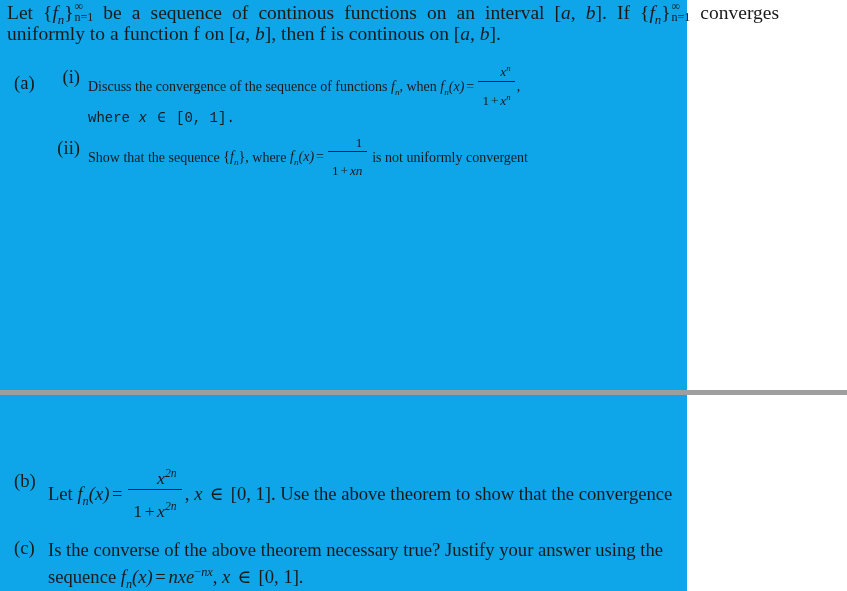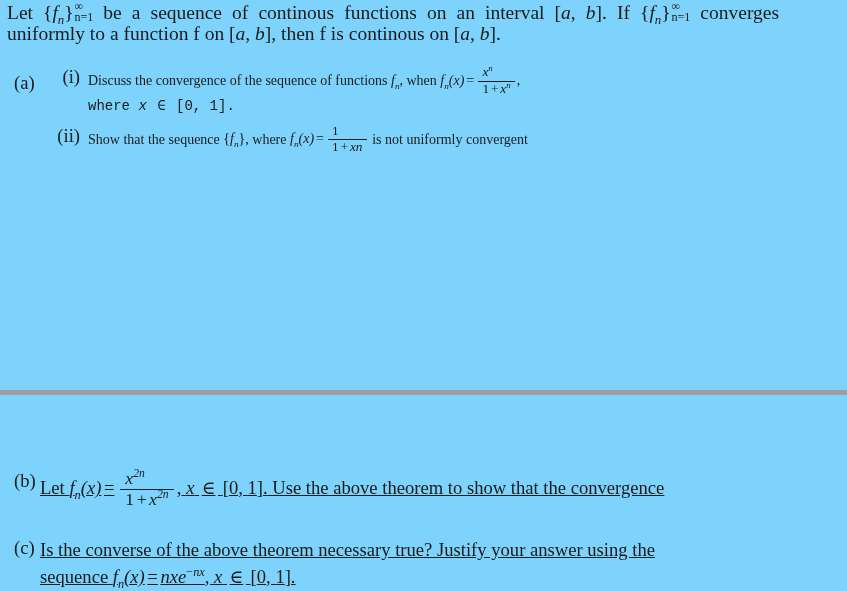--- a/index.html
+++ b/index.html
@@ -11,23 +11,23 @@
     width: 847px;
     height: 591px;
     position: relative;
     font-family: "Liberation Serif", "DejaVu Serif", serif;
     color: #1a1a1a;
     overflow: hidden;
   }
 
   .page {
     position: relative;
-    width: 847px;
+    width: 687px;
     height: 591px;
-    background: #7dd3fc;
+    background: #0ea5e9;
   }
 
   
   .mi  { font-style: italic; }
   .mn  { font-style: normal; }
   .op  { font-style: normal; padding: 0 .14em; }
 
   
   .sup { font-size: 0.66em; vertical-align: super; line-height: 0; font-style: italic; }
   .sub { font-size: 0.66em; vertical-align: sub;  line-height: 0; font-style: italic; }
@@ -43,35 +43,35 @@
     font-style: normal;
     margin-left: .06em;
   }
   .limits .t { display: block; }
   .limits .b { display: block; margin-top: -0.07em; }
 
   
   .frac {
     display: inline-block;
     vertical-align: middle;
-    text-align: left;
+    text-align: right;
     line-height: 1.08;
     margin: 0 .16em;
     position: relative;
     top: -0.05em;
   }
   .frac .num {
     display: block;
     padding: 0 .3em 1px .3em;
     font-size: 0.95em;
   }
   .frac .den {
     display: block;
     border-top: 1.2px solid #1a1a1a;
-    padding: 0 .3em 0 .3em;
+    padding: 12px .3em 0 .3em;
     font-size: 0.95em;
   }
 
   
   .theorem {
     position: absolute;
     left: 7px;
     top: 0px;
     width: 772px;
     font-size: 19.5px;
@@ -100,27 +100,26 @@
     text-justify: inter-word;
   }
   .roman-item .rbody .cont { display: block; font-family: Liberation Mono, monospace; }
 
   
   .part-bc { position: absolute; left: 14px; width: 800px; }
   .part-bc .blabel {
     position: absolute; left: 0; top: 0; font-size: 18.6px;
   }
   .part-bc .bbody {
-    margin-left: 26px;
+    margin-left: 34px;
     font-size: 18.6px;
     line-height: 1.35;
     width: 726px;
     text-align: justify;
     text-justify: inter-word;
-    text-decoration: underline;
   }
   .part-bc .bbody .cont { display: block; text-align: left; }
 
   .line-tall { line-height: 2.0; }
 
   
   .divider {
     position: absolute;
     left: 0;
     width: 847px;

